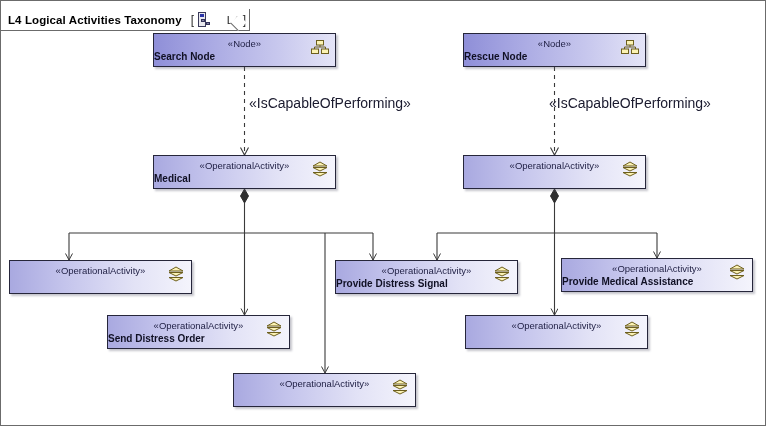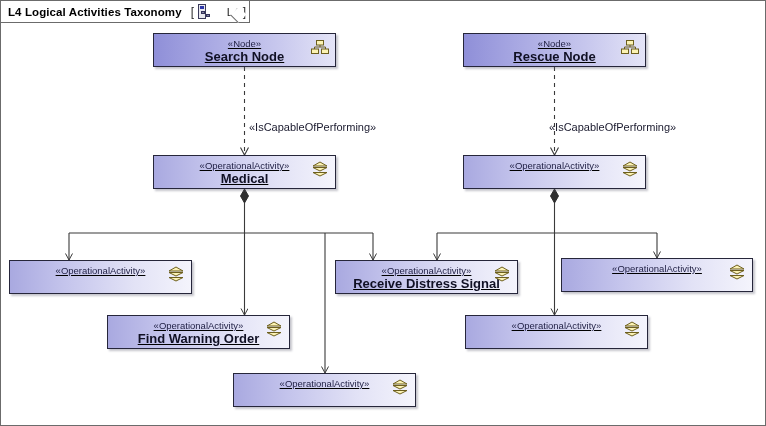--- a/index.html
+++ b/index.html
@@ -18,21 +18,21 @@
     box-sizing: border-box;
     border: 1px solid #6b6b6b;
     background: #ffffff;
     overflow: hidden;
   }
 
   
   #diagram-title-tab {
     position: absolute;
     left: 0px;
-    top: 0px;
+    top: 8px;
     height: 22px;
     width: 249px;
     box-sizing: border-box;
     border-right: 1px solid #6b6b6b;
     border-bottom: 1px solid #6b6b6b;
     background: #ffffff;
     display: flex;
     align-items: center;
     padding-left: 7px;
     white-space: nowrap;
@@ -104,64 +104,62 @@
     pointer-events: none;
   }
 
   
   .uml-box {
     position: absolute;
     box-sizing: border-box;
     border: 1px solid #26263a;
     box-shadow: 2px 2px 2px rgba(90,90,110,0.35);
     overflow: hidden;
-    text-decoration: underline;
   }
   .uml-box.node-kind {
     background: linear-gradient(to right, #8f8fd8 0%, #a7a7e2 28%, #c9c9ee 70%, #e4e4f7 100%);
   }
   .uml-box.activity-kind {
     background: linear-gradient(to right, #a9a9e0 0%, #c4c4ec 30%, #e2e2f6 68%, #f4f4fc 100%);
   }
   .uml-stereotype {
     display: block;
     text-align: center;
     font-size: 9.5px;
     color: #232347;
     line-height: 12px;
     padding-top: 4px;
     white-space: nowrap;
   }
   .uml-name {
     display: block;
-    text-align: center;
-    font-size: 13px;
+    text-align: left;
+    font-size: 10px;
     font-weight: bold;
     color: #101024;
     line-height: 14px;
     white-space: nowrap;
   }
 
   
   .corner-icon {
     position: absolute;
     right: 6px;
     top: 5px;
     width: 18px;
     height: 16px;
   }
 
   
   .conn-label {
     position: absolute;
-    font-size: 11px;
+    font-size: 14px;
     color: #1a1a2e;
     white-space: nowrap;
     background: transparent;
-    margin-top: 26px;
   }
 </style>
 </head>
 <body>
 
 <div id="diagram-frame">
 
   <div id="diagram-title-tab">
     <span id="diagram-title-text">L4 Logical Activities Taxonomy</span>
     <span id="diagram-title-bracket-open">[</span>
@@ -278,49 +276,50 @@
     <span class="uml-stereotype">«OperationalActivity»</span>
     <svg class="corner-icon" viewBox="0 0 18 16">
       <path d="M9,1 L16,5 L9,5 L2,5 Z" fill="#fbf2b4" stroke="#6d5f1e" stroke-width="1" stroke-linejoin="round"></path>
       <path d="M2,6.5 L16,6.5 L9,10 Z" fill="#fbf2b4" stroke="#6d5f1e" stroke-width="1" stroke-linejoin="round"></path>
       <path d="M2,11.5 L16,11.5 L9,15 Z" fill="#fbf2b4" stroke="#6d5f1e" stroke-width="1" stroke-linejoin="round"></path>
     </svg>
   </div>
 
   <div class="uml-box activity-kind" style="left:106px; top:314px; width:183px; height:34px;">
     <span class="uml-stereotype">«OperationalActivity»</span>
-    <span class="uml-name">Find Warning Order</span>
+    <span class="uml-name">Send Distress Order</span>
     <svg class="corner-icon" viewBox="0 0 18 16">
       <path d="M9,1 L16,5 L9,5 L2,5 Z" fill="#fbf2b4" stroke="#6d5f1e" stroke-width="1" stroke-linejoin="round"></path>
       <path d="M2,6.5 L16,6.5 L9,10 Z" fill="#fbf2b4" stroke="#6d5f1e" stroke-width="1" stroke-linejoin="round"></path>
       <path d="M2,11.5 L16,11.5 L9,15 Z" fill="#fbf2b4" stroke="#6d5f1e" stroke-width="1" stroke-linejoin="round"></path>
     </svg>
   </div>
 
   <div class="uml-box activity-kind" style="left:232px; top:372px; width:183px; height:34px;">
     <span class="uml-stereotype">«OperationalActivity»</span>
     <svg class="corner-icon" viewBox="0 0 18 16">
       <path d="M9,1 L16,5 L9,5 L2,5 Z" fill="#fbf2b4" stroke="#6d5f1e" stroke-width="1" stroke-linejoin="round"></path>
       <path d="M2,6.5 L16,6.5 L9,10 Z" fill="#fbf2b4" stroke="#6d5f1e" stroke-width="1" stroke-linejoin="round"></path>
       <path d="M2,11.5 L16,11.5 L9,15 Z" fill="#fbf2b4" stroke="#6d5f1e" stroke-width="1" stroke-linejoin="round"></path>
     </svg>
   </div>
 
   <div class="uml-box activity-kind" style="left:334px; top:259px; width:183px; height:34px;">
     <span class="uml-stereotype">«OperationalActivity»</span>
-    <span class="uml-name">Receive Distress Signal</span>
+    <span class="uml-name">Provide Distress Signal</span>
     <svg class="corner-icon" viewBox="0 0 18 16">
       <path d="M9,1 L16,5 L9,5 L2,5 Z" fill="#fbf2b4" stroke="#6d5f1e" stroke-width="1" stroke-linejoin="round"></path>
       <path d="M2,6.5 L16,6.5 L9,10 Z" fill="#fbf2b4" stroke="#6d5f1e" stroke-width="1" stroke-linejoin="round"></path>
       <path d="M2,11.5 L16,11.5 L9,15 Z" fill="#fbf2b4" stroke="#6d5f1e" stroke-width="1" stroke-linejoin="round"></path>
     </svg>
   </div>
 
   <div class="uml-box activity-kind" style="left:560px; top:257px; width:192px; height:34px;">
     <span class="uml-stereotype">«OperationalActivity»</span>
+    <span class="uml-name">Provide Medical Assistance</span>
     <svg class="corner-icon" viewBox="0 0 18 16">
       <path d="M9,1 L16,5 L9,5 L2,5 Z" fill="#fbf2b4" stroke="#6d5f1e" stroke-width="1" stroke-linejoin="round"></path>
       <path d="M2,6.5 L16,6.5 L9,10 Z" fill="#fbf2b4" stroke="#6d5f1e" stroke-width="1" stroke-linejoin="round"></path>
       <path d="M2,11.5 L16,11.5 L9,15 Z" fill="#fbf2b4" stroke="#6d5f1e" stroke-width="1" stroke-linejoin="round"></path>
     </svg>
   </div>
 
   <div class="uml-box activity-kind" style="left:464px; top:314px; width:183px; height:34px;">
     <span class="uml-stereotype">«OperationalActivity»</span>
     <svg class="corner-icon" viewBox="0 0 18 16">

